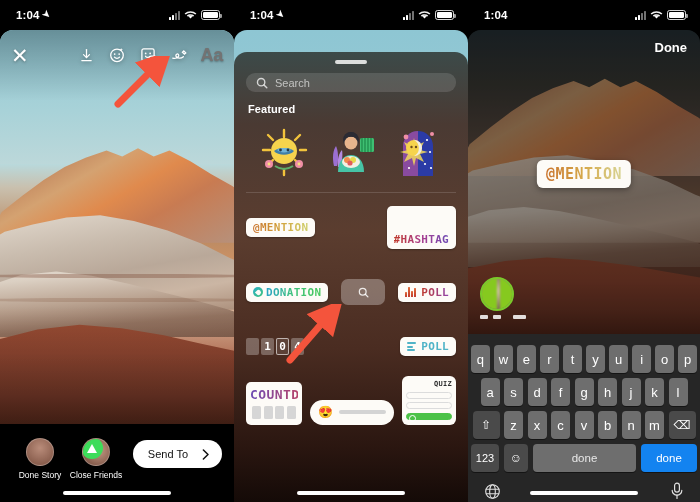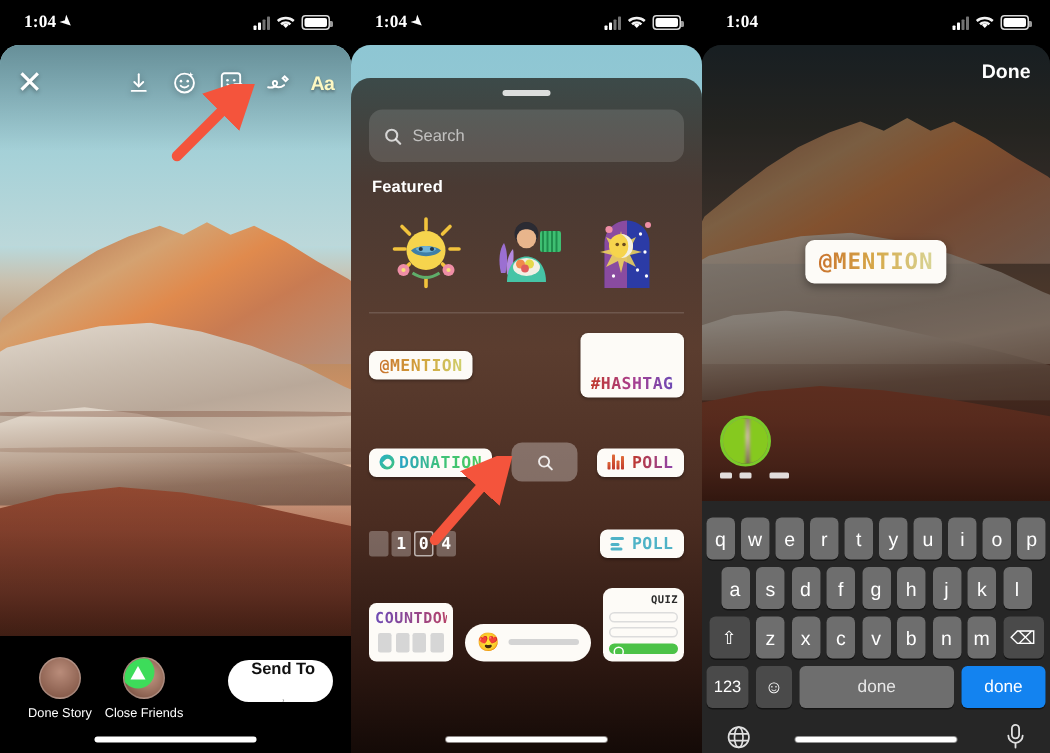--- a/index.html
+++ b/index.html
@@ -14,21 +14,21 @@
   .p1 { width:234px; }
   .p2 { width:234px; }
   .p3 { width:232px; }
 
   
   .statusbar {
     position:absolute; top:0; left:0; right:0; height:30px;
     display:flex; align-items:center; justify-content:space-between;
     padding:0 14px 0 16px; color:#fff; z-index:40;
   }
-  .sb-time { font-size:11.5px; font-weight:700; letter-spacing:.1px; display:flex; align-items:center; gap:3px;font-family:Liberation Serif, serif;}
+  .sb-time { font-size:11.5px; font-weight:700; letter-spacing:.1px; display:flex; align-items:center; gap:3px;}
   .sb-loc { font-size:9px; transform:rotate(42deg) translateY(-1px); display:inline-block;}
   .sb-right { display:flex; align-items:center; gap:4px; }
   .sig { display:flex; align-items:flex-end; gap:1px; height:9px; }
   .sig i { display:block; width:2px; background:#fff; border-radius:.5px; }
   .sig i:nth-child(1){height:3px;} .sig i:nth-child(2){height:5px;}
   .sig i:nth-child(3){height:7px;opacity:.45;} .sig i:nth-child(4){height:9px;opacity:.45;}
   .wifi svg { display:block; }
   .batt { width:19px; height:9.5px; border:1.2px solid rgba(255,255,255,.85); border-radius:2.6px; position:relative; }
   .batt::after { content:""; position:absolute; right:-3px; top:2.6px; width:1.6px; height:4px; background:rgba(255,255,255,.6); border-radius:0 1px 1px 0;}
   .batt i { position:absolute; inset:1.2px; background:#fff; border-radius:1.3px; }
@@ -73,21 +73,21 @@
       linear-gradient(180deg, rgba(0,0,0,.28) 0%, rgba(0,0,0,0) 18%, rgba(0,0,0,0) 70%, rgba(0,0,0,.22) 100%); }
 
   .editor-top {
     position:absolute; top:38px; left:0; right:0; height:34px;
     display:flex; align-items:center; z-index:20; padding:0 11px;
   }
   .close-x { color:#fff; font-size:21px; font-weight:300; line-height:1; cursor:pointer;
              text-shadow:0 1px 3px rgba(0,0,0,.35); }
   .tools { margin-left:auto; display:flex; align-items:center; gap:13px; }
   .tools svg { display:block; filter:drop-shadow(0 1px 2px rgba(0,0,0,.35)); }
-  .tool-aa { color:#fef9c3; font-size:13px; font-weight:600; letter-spacing:-.3px;
+  .tool-aa { color:#737373; font-size:18px; font-weight:600; letter-spacing:-.3px;
              text-shadow:0 1px 2px rgba(0,0,0,.35); }
 
   .arrow1 { position:absolute; left:104px; top:56px; width:72px; height:52px; z-index:25; pointer-events:none; }
   .arrow2 { position:absolute; left:300px; top:250px; width:72px; height:62px; z-index:25; pointer-events:none; }
 
   .bottombar {
     position:absolute; left:0; right:0; bottom:0; height:78px;
     background:#000; display:flex; align-items:flex-start; padding:14px 12px 0 12px; z-index:30;
   }
   .aud { display:flex; flex-direction:column; align-items:center; width:56px; }
@@ -95,42 +95,42 @@
               border:1.5px solid rgba(255,255,255,.25); }
   .aud-your { background:radial-gradient(circle at 50% 35%, #b98c7a, #7a4f3f); }
   .aud-cf { background:radial-gradient(circle at 60% 45%, #c59a85, #6d4436); }
   .cf-badge { position:absolute; left:-2px; top:-2px; width:22px; height:22px; border-radius:50%;
               background:#3ddc5a; display:flex; align-items:center; justify-content:center; }
   .cf-badge::after { content:""; width:0;height:0; border-left:5px solid transparent; border-right:5px solid transparent;
               border-bottom:9px solid #fff; }
   .aud-label { color:#fff; font-size:8.5px; margin-top:4px; white-space:nowrap; }
   .sendto {
     margin-left:auto; margin-top:2px; height:28px; padding:0 12px 0 15px; border-radius:16px;
-    background:#fff; color:#111; font-size:11px; font-weight:700;
-    display:flex; align-items:center; gap:14px; cursor:pointer;flex-direction:column;
+    background:#fff; color:#111; font-size:11px; font-weight:400;
+    display:flex; align-items:center; gap:14px; cursor:pointer;
   }
   .homebar { position:absolute; left:50%; transform:translateX(-50%); bottom:7px;
              width:108px; height:4px; border-radius:3px; background:#fff; z-index:45; }
 
   
   .canvas2 {
     position:absolute; top:30px; left:0; right:0; bottom:0;
     border-radius:13px 13px 0 0; overflow:hidden;
     background:linear-gradient(#8ec6d3 0%, #a6d0d6 55%, #b7d3d3 100%);
   }
   .tray {
     position:absolute; top:22px; left:0; right:0; bottom:0;
     background:linear-gradient(180deg,#3c4a49 0%,#4a3a33 16%,#5b3d2f 40%,#4a2c21 66%,#2a1610 88%,#140a07 100%);
     border-radius:13px 13px 0 0;
     backdrop-filter:blur(8px);
   }
   .grabber { width:32px; height:4px; border-radius:3px; background:rgba(255,255,255,.82);
              margin:8px auto 0; }
   .searchbar {
-    margin:9px 12px 0; height:35px; border-radius:9px; background:rgba(255,255,255,.13);
+    margin:9px 12px 0; height:19px; border-radius:9px; background:rgba(255,255,255,.13);
     display:flex; align-items:center; gap:7px; padding:0 10px;
   }
   .searchbar span.ph { color:rgba(255,255,255,.62); font-size:11px; }
   .featured { color:#fff; font-size:11px; font-weight:700; margin:11px 0 0 14px; letter-spacing:.1px; }
 
   .fsrow { display:flex; justify-content:space-around; align-items:center; margin-top:7px; padding:0 16px; height:62px; }
   .fs { width:58px; height:58px; position:relative; }
 
   .divider { height:1px; background:rgba(255,255,255,.14); margin:8px 12px 0; }
 
@@ -172,21 +172,21 @@
         display:flex; align-items:center; justify-content:center; }
 
   .countdown-ic { display:flex; gap:2px; align-items:center; }
   .cd-tile { width:13px; height:17px; border-radius:2px; background:rgba(255,255,255,.28);
         color:#fff; font-size:11px; font-weight:700; display:flex;align-items:center;justify-content:center;
         font-family:"DejaVu Sans Mono", monospace; }
   .cd-tile.lit { background:rgba(255,255,255,.1); border:1px solid rgba(255,255,255,.6); }
 
   .bigrow { display:flex; justify-content:space-between; align-items:flex-end; padding:0 12px; margin-top:20px; }
   .cd-card { width:56px; background:#fdfbf7; border-radius:5px; padding:5px 4px 6px; }
-  .cd-title { font-size:10px; font-weight:800; letter-spacing:.4px; font-family:"DejaVu Sans Mono", monospace;
+  .cd-title { font-size:13px; font-weight:800; letter-spacing:.4px; font-family:"DejaVu Sans Mono", monospace;
         background:linear-gradient(90deg,#6d4bb5,#b5436a); -webkit-background-clip:text; background-clip:text; color:transparent;
         text-align:center; }
   .cd-blocks { display:flex; gap:2.5px; justify-content:center; margin-top:4px; }
   .cd-blocks i { width:9px; height:13px; background:#d6d6d6; border-radius:1.5px; display:block; }
   .slider-card { flex:1; margin:0 8px; height:25px; background:#fdfbf7; border-radius:14px;
         display:flex; align-items:center; padding:0 8px; gap:6px; }
   .slider-emoji { font-size:12px; }
   .slider-track { flex:1; height:4px; border-radius:3px; background:#d4d4d4; }
   .quiz-card { width:54px; background:#fdfbf7; border-radius:6px; padding:4px 4px 5px; }
   .quiz-title { font-size:7px; font-weight:800; text-align:right; color:#2b2b2b; letter-spacing:.3px;

